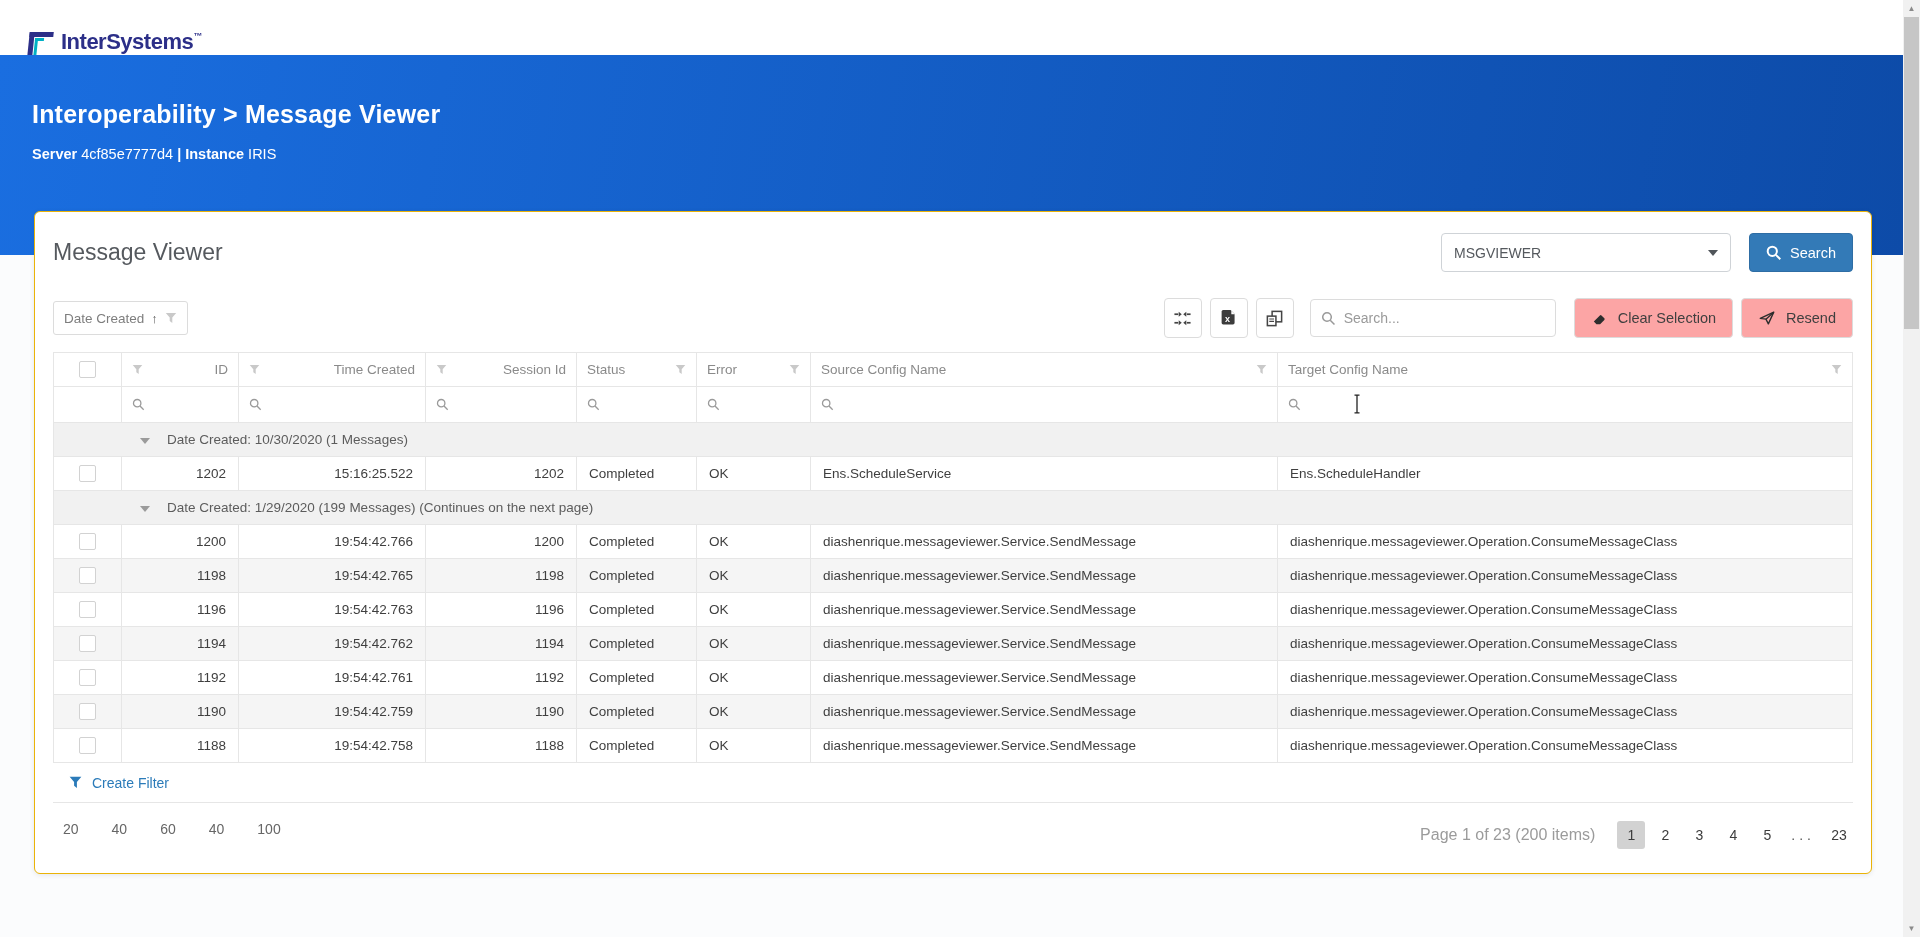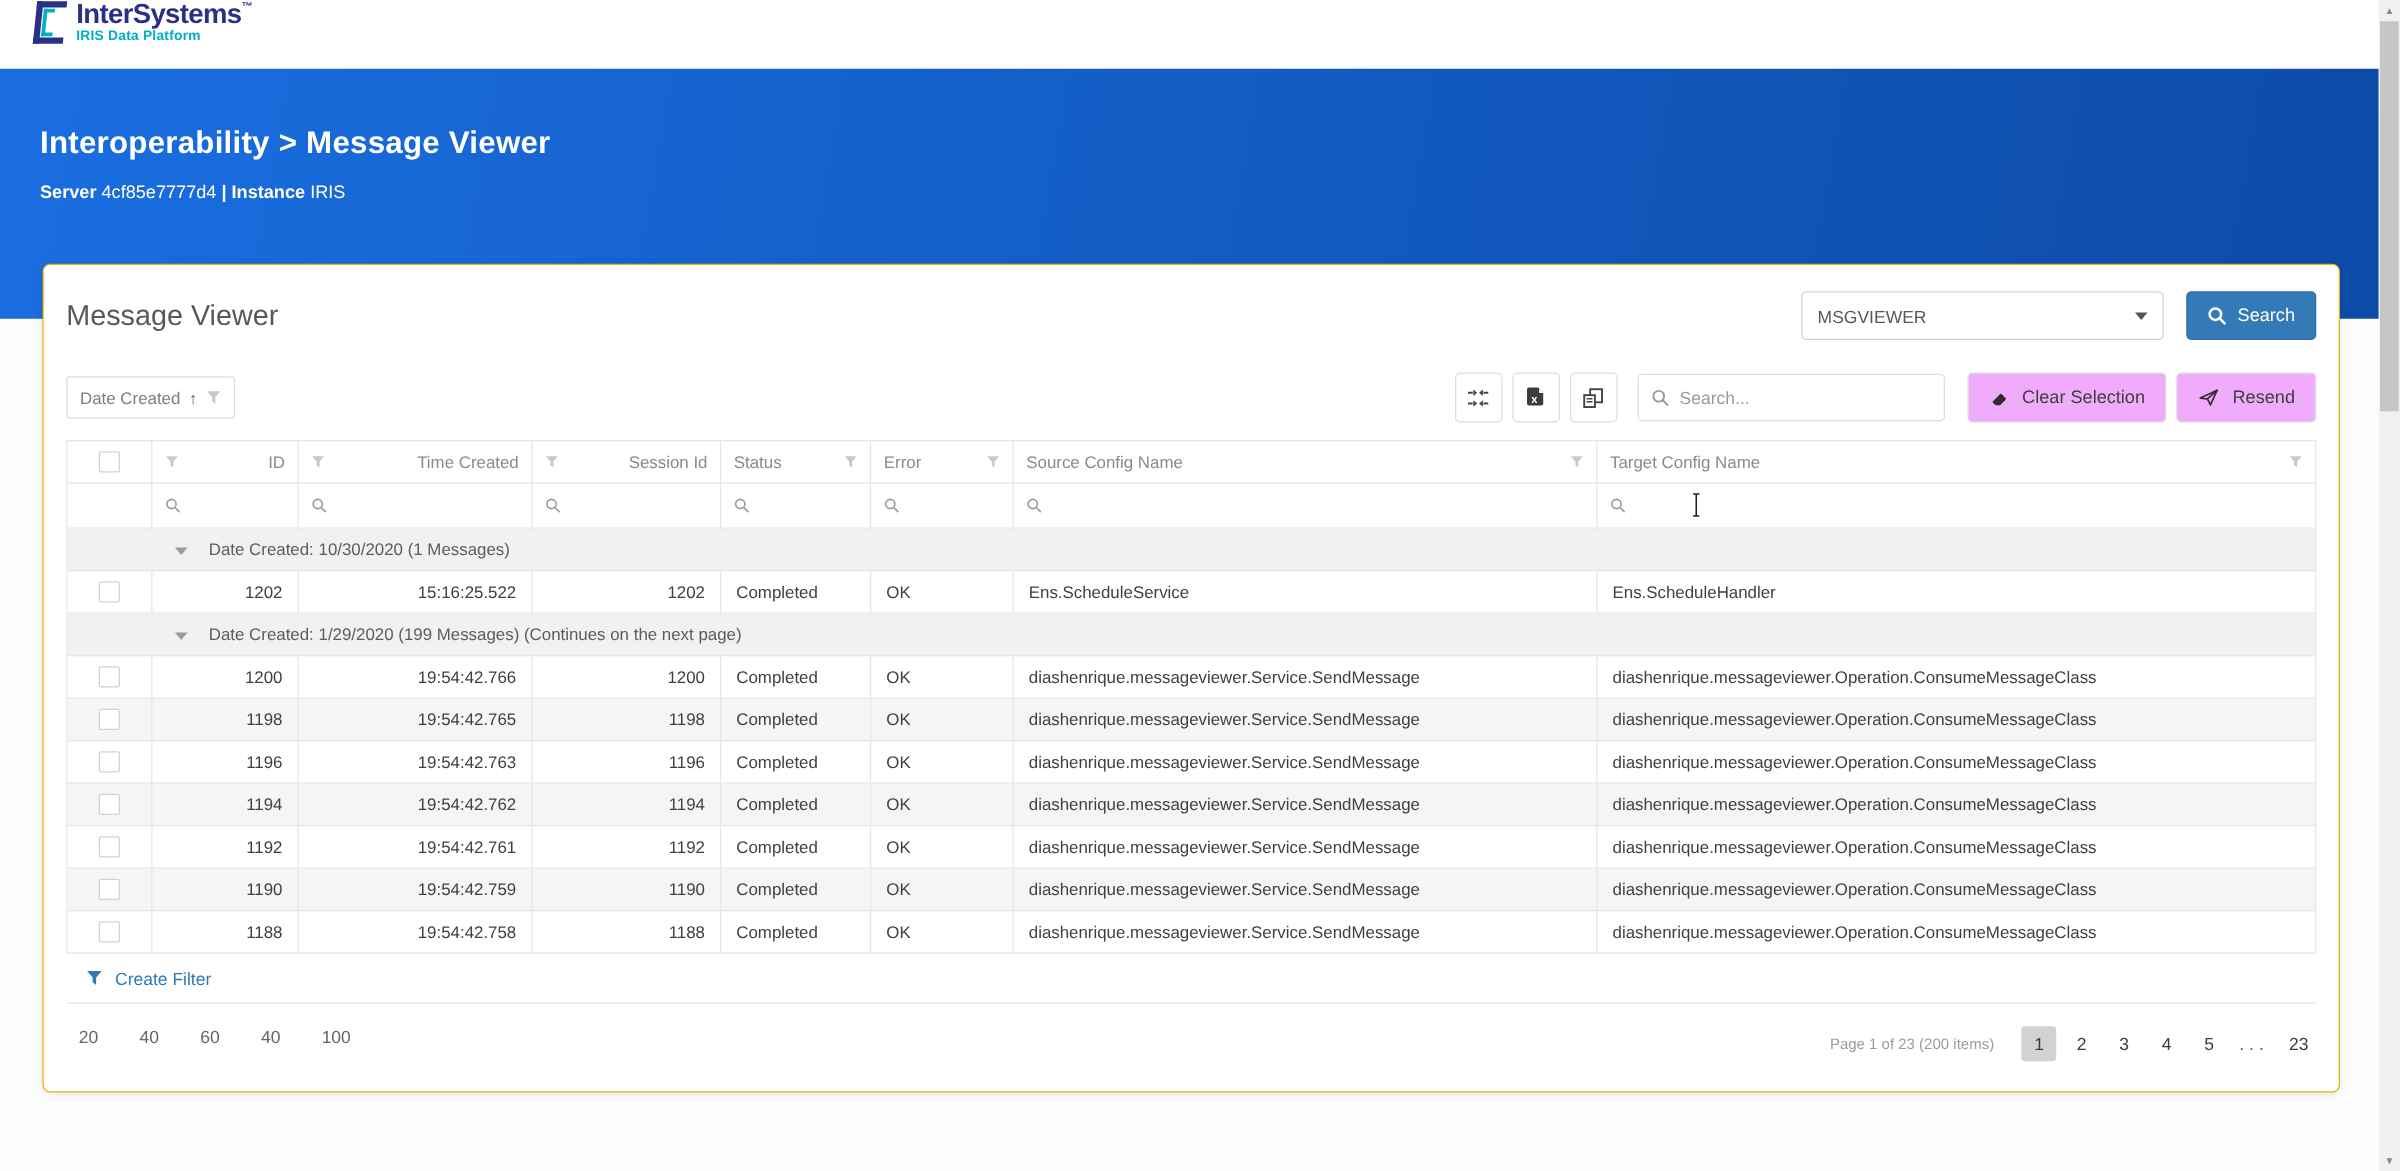--- a/index.html
+++ b/index.html
@@ -2,21 +2,21 @@
 <html><head>
 <meta charset="utf-8">
 <style>
   * { margin:0; padding:0; box-sizing:border-box; }
   html,body { width:1920px; height:937px; overflow:hidden; background:#fff;
     font-family:"Liberation Sans", sans-serif; }
   .page { position:relative; width:1920px; height:937px; background:#fbfcfd; }
 
   
   .topbar { position:absolute; left:0; top:0; width:1903px; height:66px; background:#fff;
-    display:flex; align-items:flex-start; padding-left:28px; }
+    display:flex; align-items:flex-end; padding-left:28px; }
   .logo { display:flex; align-items:center; gap:9px; }
   .logo-mark { width:24px; height:34px; transform:skewX(-6deg); border:5px solid #2c2f88;
     border-right:none; position:relative; }
   .logo-mark .inner { position:absolute; left:1px; top:1px; bottom:1px; width:9px;
     border:3px solid #00b0c4; border-right:none; }
   .logo-text { line-height:1; }
   .brand { font-size:22px; font-weight:bold; color:#2c2f88; letter-spacing:-0.5px; }
   .brand sup { font-size:9px; vertical-align:10px; }
   .platform { font-size:11px; font-weight:bold; color:#00aec6; margin-top:2px; letter-spacing:0.2px; }
 
@@ -53,21 +53,21 @@
   .chip .arrow { color:#5a5a5a; font-size:13px; }
   .tool-right { margin-left:auto; display:flex; align-items:center; }
   .icon-btn { width:38px; height:40px; border:1px solid #dcdcdc; border-radius:4px; background:#fff;
     display:flex; align-items:center; justify-content:center; cursor:pointer; margin-left:8px; }
   .icon-btn:first-child { margin-left:0; }
   .search-box { width:246px; height:38px; border:1px solid #dcdcdc; border-radius:4px;
     display:flex; align-items:center; padding:0 10px; margin-left:16px; background:#fff; }
   .search-box input { border:none; outline:none; flex:1; font-size:14px; color:#444;
     margin-left:8px; font-family:"Liberation Sans",sans-serif; background:transparent; }
   .search-box input::placeholder { color:#9a9a9a; }
-  .tool-btn { height:40px; border:1px solid #dcdcdc; border-radius:4px; background:#f0abfc;
+  .tool-btn { height:40px; border:1px solid #dcdcdc; border-radius:4px; background:#fca5a5;
     display:flex; align-items:center; gap:10px; padding:0 16px; font-size:14.5px; color:#3f3f3f;
     cursor:pointer; }
   .tool-btn.clear { margin-left:18px; }
   .tool-btn.resend { margin-left:8px; }
 
   
   .grid { padding:0 18px; }
   table { width:100%; border-collapse:collapse; table-layout:fixed; }
   col.c-sel{width:68px;} col.c-id{width:117px;} col.c-time{width:187px;}
   col.c-session{width:151px;} col.c-status{width:120px;} col.c-error{width:114px;}
@@ -96,21 +96,21 @@
   
   .create-filter { margin:0 18px; height:40px; border-bottom:1px solid #e6e6e6;
     display:flex; align-items:center; gap:10px; padding-left:16px; cursor:pointer; }
   .create-filter span.lbl { color:#2b7bb9; font-size:14px; }
 
   
   .card-footer { display:flex; padding:18px 18px 24px 28px; }
   .page-sizes { display:flex; gap:33px; font-size:14px; color:#666; }
   .page-sizes span { cursor:pointer; }
   .footer-right { margin-left:auto; display:flex; align-items:center; gap:14px; }
-  .page-info { color:#9b9b9b; font-size:12px; margin-right:8px; }
+  .page-info { color:#9b9b9b; font-size:16px; margin-right:8px; }
   .pager { display:flex; align-items:center; gap:6px; }
   .page-btn { min-width:28px; height:28px; display:flex; align-items:center; justify-content:center;
     font-size:14px; color:#3c3c3c; cursor:pointer; border-radius:3px; padding:0 4px; }
   .page-btn.active { background:#d2d2d2; }
   .dots { color:#555; font-size:14px; letter-spacing:4px; padding:0 4px; }
 
   
   .scrollbar { position:absolute; right:0; top:0; width:17px; height:937px; background:#f1f1f1; }
   .sb-arrow { height:17px; display:flex; align-items:center; justify-content:center;
     color:#8a8a8a; font-size:8px; cursor:pointer; }

